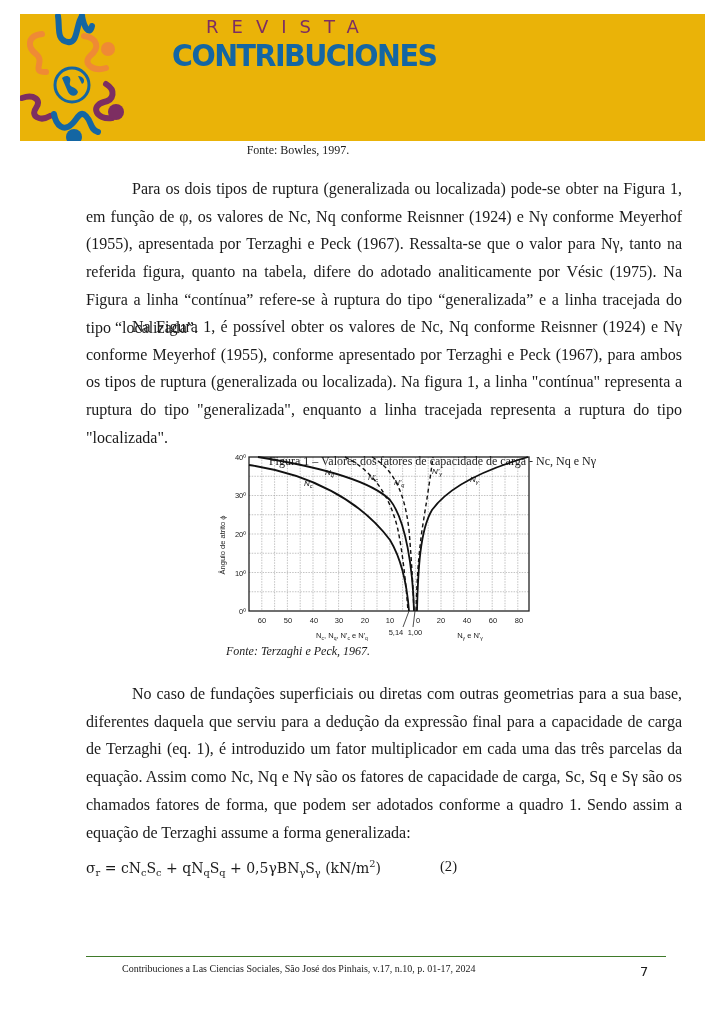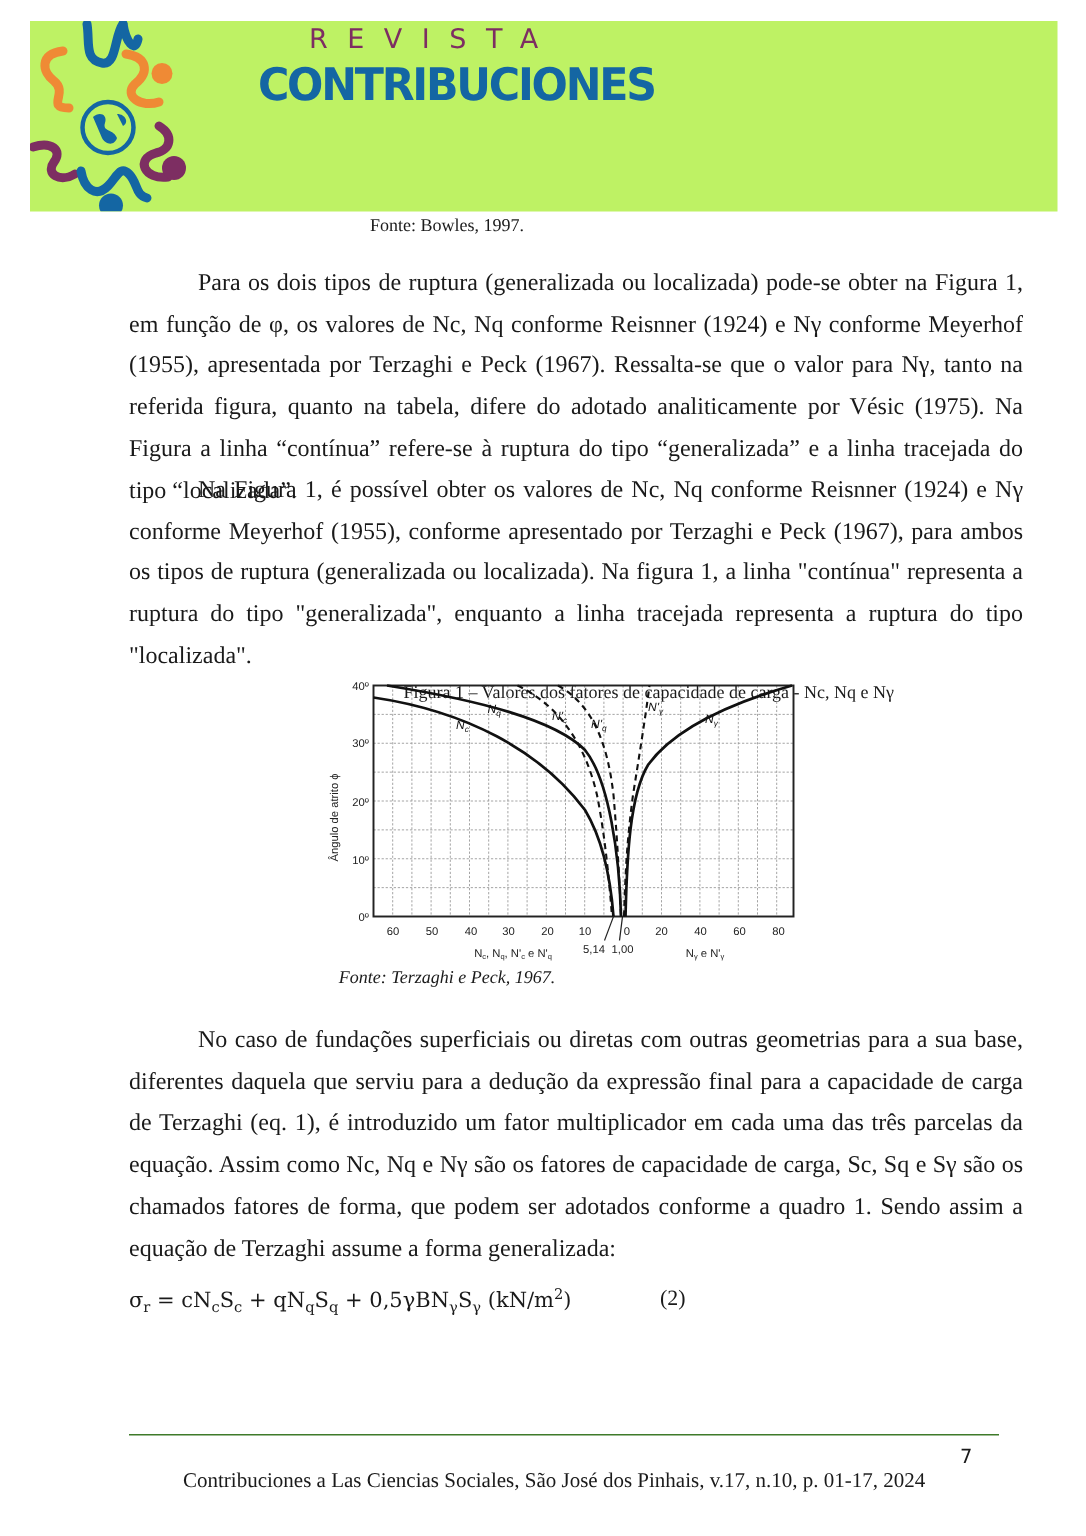--- a/index.html
+++ b/index.html
@@ -1,32 +1,32 @@
 <!DOCTYPE html>
 <html><head>
 <meta charset="utf-8">
 <style>
   html, body { margin:0; padding:0; background:#ffffff; }
   body { width:724px; height:1024px; position:relative; overflow:hidden;
          font-family:"Liberation Serif", "DejaVu Serif", serif; color:#1a1a1a; }
-  .banner { position:absolute; left:20px; top:14px; width:685px; height:127px; background:#bef264; overflow:hidden; }
+  .banner { position:absolute; left:20px; top:14px; width:685px; height:127px; background:#eab308; overflow:hidden; }
   .logo { position:absolute; left:0; top:0; width:120px; height:127px; }
   .brand { position:absolute; left:152px; top:4px; font-family:"DejaVu Sans", sans-serif; font-weight:bold; line-height:1; }
   .brand .rev { color:#7d2e62; font-size:18px; letter-spacing:13px; margin-left:34px; font-weight:normal; }
   .brand .l1 { color:#1466a3; font-size:28.5px; letter-spacing:-1.5px; margin-top:7px; transform:scaleY(1.05); }
   .brand .l2 { color:#1466a3; font-size:27px; letter-spacing:3.2px; margin-top:2px; }
   .brand .l3 { color:#1466a3; font-size:27px; letter-spacing:21.5px; margin-top:2px; }
   .caption { position:absolute; left:0; width:596px; text-align:center; font-size:12px; }
   .para { position:absolute; left:86px; width:596px; font-size:16px; line-height:27.7px; text-align:justify; }
   .para .ind { display:inline-block; width:46px; }
   .fig { position:absolute; left:205px; top:450px; width:340px; height:195px; }
   .eq { position:absolute; left:86px; top:858px; font-family:"DejaVu Serif", serif; font-size:14px; }
   .eqnum { position:absolute; left:440px; top:858px; font-size:14.6px; }
   .rule { position:absolute; left:86px; width:580px; top:956px; height:0; border-top:1.5px solid #3f7a2a; }
-  .foot { position:absolute; left:122px; top:963px; font-size:14px;margin-top:17px; }
+  .foot { position:absolute; left:122px; top:963px; font-size:10px; }
   .pgnum { position:absolute; left:640px; top:964px; font-size:13px; font-family:"DejaVu Sans", sans-serif; }
   sub { font-size:70%; vertical-align:-3px; }
   sup { font-size:70%; }
 </style>
 </head>
 <body>
 
 <div class="banner">
   <svg class="logo" viewBox="0 0 120 127" width="120" height="127">
     <g fill="none" stroke-linecap="round" stroke-width="6">

